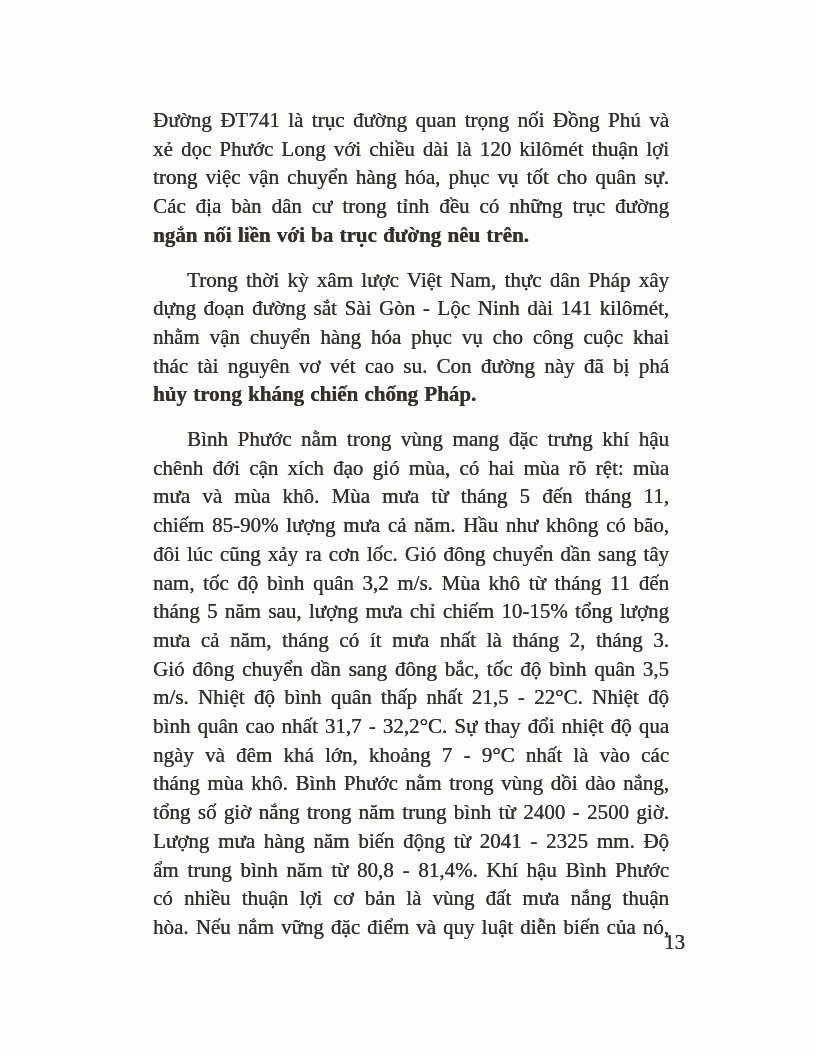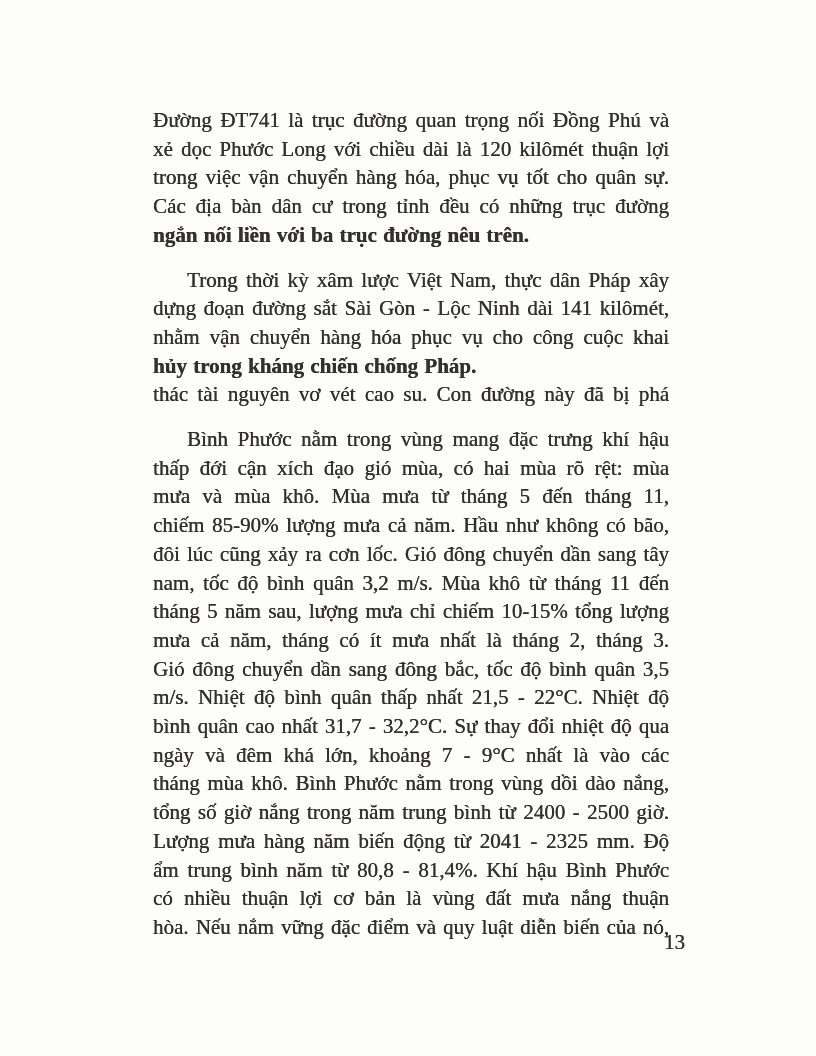--- a/index.html
+++ b/index.html
@@ -71,26 +71,26 @@
         <div class="line">Đường ĐT741 là trục đường quan trọng nối Đồng Phú và</div>
         <div class="line">xẻ dọc Phước Long với chiều dài là 120 kilômét thuận lợi</div>
         <div class="line">trong việc vận chuyển hàng hóa, phục vụ tốt cho quân sự.</div>
         <div class="line">Các địa bàn dân cư trong tỉnh đều có những trục đường</div>
         <div class="line no-justify">ngắn nối liền với ba trục đường nêu trên.</div>
       </div>
       <div class="para">
         <div class="line indented">Trong thời kỳ xâm lược Việt Nam, thực dân Pháp xây</div>
         <div class="line">dựng đoạn đường sắt Sài Gòn - Lộc Ninh dài 141 kilômét,</div>
         <div class="line">nhằm vận chuyển hàng hóa phục vụ cho công cuộc khai</div>
+        <div class="line">thác tài nguyên vơ vét cao su. Con đường này đã bị phá</div>
         <div class="line no-justify">hủy trong kháng chiến chống Pháp.</div>
-        <div class="line">thác tài nguyên vơ vét cao su. Con đường này đã bị phá</div>
       </div>
       <div class="para">
         <div class="line indented">Bình Phước nằm trong vùng mang đặc trưng khí hậu</div>
-        <div class="line">thấp đới cận xích đạo gió mùa, có hai mùa rõ rệt: mùa</div>
+        <div class="line">chênh đới cận xích đạo gió mùa, có hai mùa rõ rệt: mùa</div>
         <div class="line">mưa và mùa khô. Mùa mưa từ tháng 5 đến tháng 11,</div>
         <div class="line">chiếm 85-90% lượng mưa cả năm. Hầu như không có bão,</div>
         <div class="line">đôi lúc cũng xảy ra cơn lốc. Gió đông chuyển dần sang tây</div>
         <div class="line">nam, tốc độ bình quân 3,2 m/s. Mùa khô từ tháng 11 đến</div>
         <div class="line">tháng 5 năm sau, lượng mưa chỉ chiếm 10-15% tổng lượng</div>
         <div class="line">mưa cả năm, tháng có ít mưa nhất là tháng 2, tháng 3.</div>
         <div class="line">Gió đông chuyển dần sang đông bắc, tốc độ bình quân 3,5</div>
         <div class="line">m/s. Nhiệt độ bình quân thấp nhất 21,5 - 22°C. Nhiệt độ</div>
         <div class="line">bình quân cao nhất 31,7 - 32,2°C. Sự thay đổi nhiệt độ qua</div>
         <div class="line">ngày và đêm khá lớn, khoảng 7 - 9°C nhất là vào các</div>

